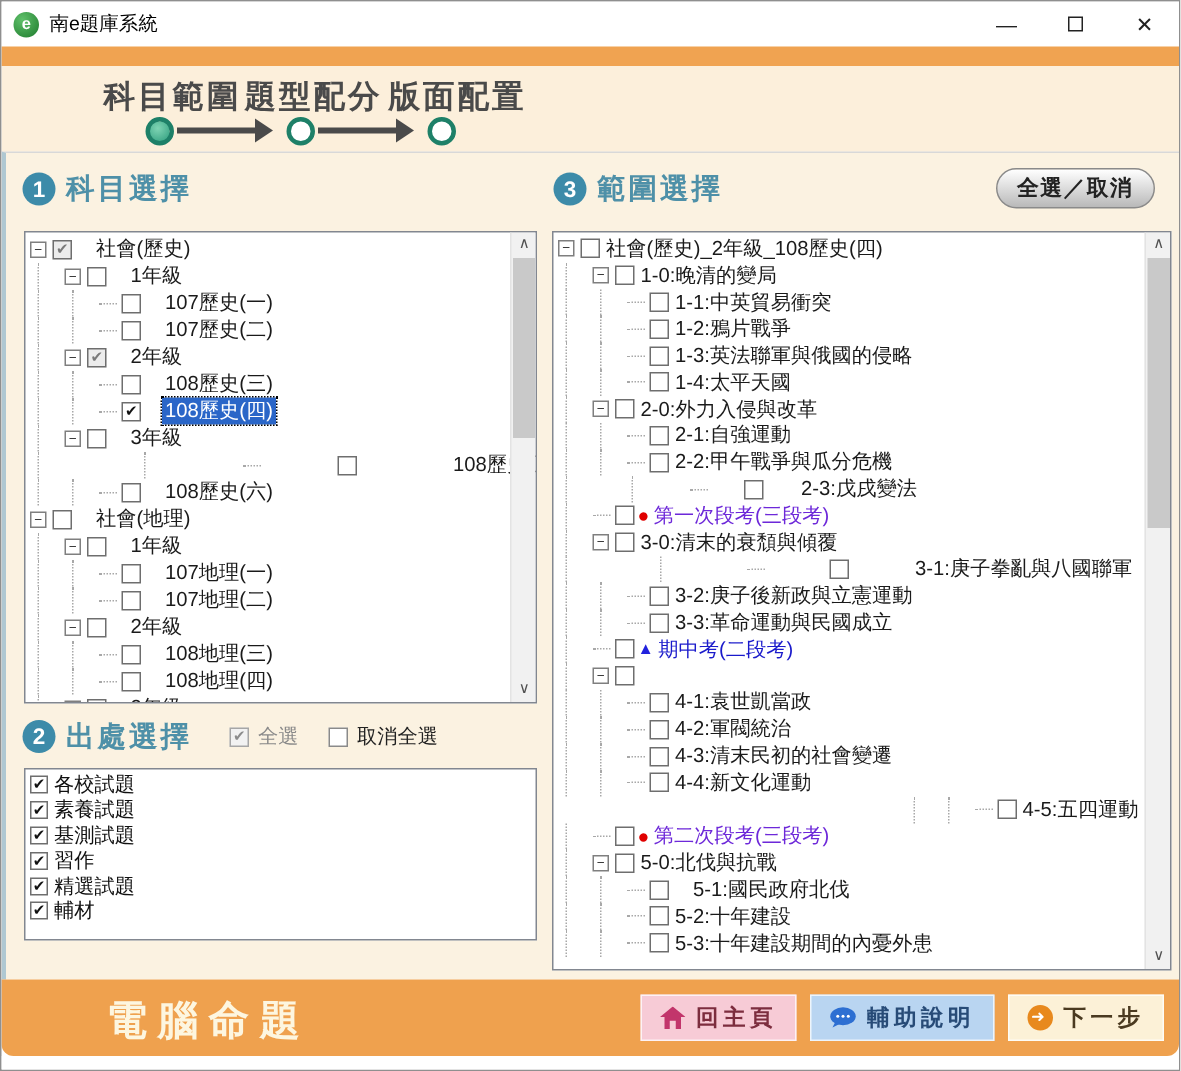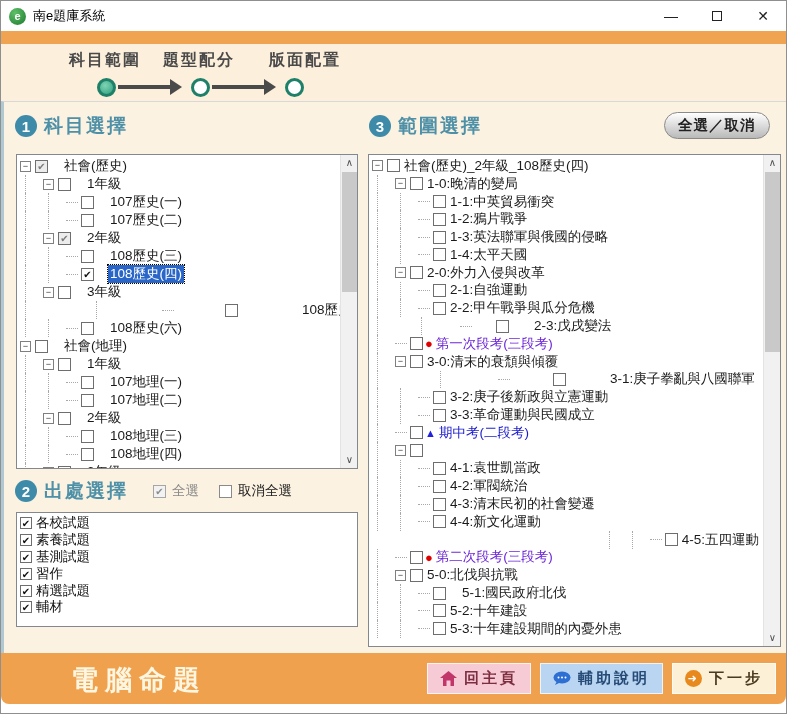--- a/index.html
+++ b/index.html
@@ -12,21 +12,21 @@
   .app-icon { width:17px; height:17px; border-radius:50%; background:radial-gradient(circle at 35% 30%, #5fc06a, #1d7a2c); color:#fff; font-size:11px; font-weight:bold; text-align:center; line-height:16px; margin-left:8px; }
   .app-title { font-size:13px; color:#000; margin-left:7px; }
   .win-controls { margin-left:auto; display:flex; height:100%; }
   .win-btn { width:46px; height:100%; display:flex; align-items:center; justify-content:center; font-size:14px; color:#222; cursor:pointer; }
   .win-btn.max span { display:block; width:10px; height:10px; border:1px solid #222; }
 
   .band { position:absolute; left:0; top:30px; width:100%; height:13px; background:#f0a351; }
 
   
   .steps { position:absolute; left:0; top:43px; width:100%; height:57px; background:#fcefdb; }
-  .step-label { position:absolute; top:6px; font-size:16px; font-weight:bold; color:#4a4a4a; letter-spacing:2px; }
+  .step-label { position:absolute; top:6px; font-size:21px; font-weight:bold; color:#4a4a4a; letter-spacing:2px; }
   .s-circle { position:absolute; top:34px; width:19px; height:19px; border-radius:50%; border:3px solid #1e8068; background:#fff; }
   .s-circle.active { background:radial-gradient(circle at 40% 35%, #7fd4b4, #2f9e7e); }
   .arrow-line { position:absolute; top:41px; height:4px; background:#4a4a4a; }
   .arrow-head { position:absolute; top:35px; width:0; height:0; border-top:8px solid transparent; border-bottom:8px solid transparent; border-left:12px solid #4a4a4a; }
 
   
   .main { position:absolute; left:0; top:100px; width:100%; height:552px; background:#fbf2e1; border-left:3px solid #afc8d2; border-top:1px solid #d8d8d8; }
 
   .panel-head { position:absolute; display:flex; align-items:center; gap:7px; }
   .num-circle { width:22px; height:22px; border-radius:50%; background:#3d8ba9; color:#fff; font-size:15px; font-weight:bold; display:flex; align-items:center; justify-content:center; }
@@ -95,21 +95,21 @@
         </div>
       <div class="win-btn">✕</div>
     </div>
   </div>
 
   <div class="band"></div>
 
   <div class="steps">
     <div class="step-label" style="left:68px">科目範圍</div>
     <div class="step-label" style="left:162px">題型配分</div>
-    <div class="step-label" style="left:268px">版面配置</div>
+    <div class="step-label" style="left:258px">版面配置</div>
     <div class="s-circle active" style="left:96px"></div>
     <div class="arrow-line" style="left:117px; width:52px"></div>
     <div class="arrow-head" style="left:169px"></div>
     <div class="s-circle" style="left:190px"></div>
     <div class="arrow-line" style="left:211px; width:52px"></div>
     <div class="arrow-head" style="left:263px"></div>
     <div class="s-circle" style="left:284px"></div>
   </div>
 
   <div class="main">

